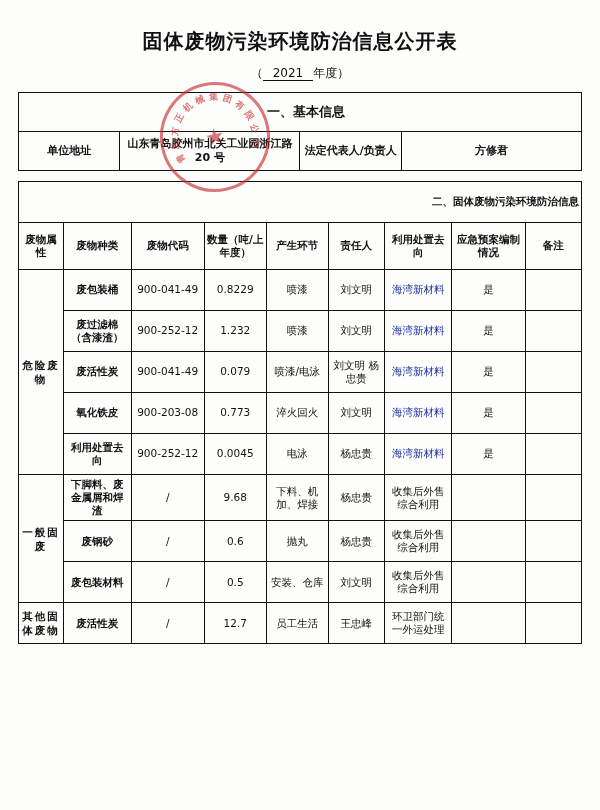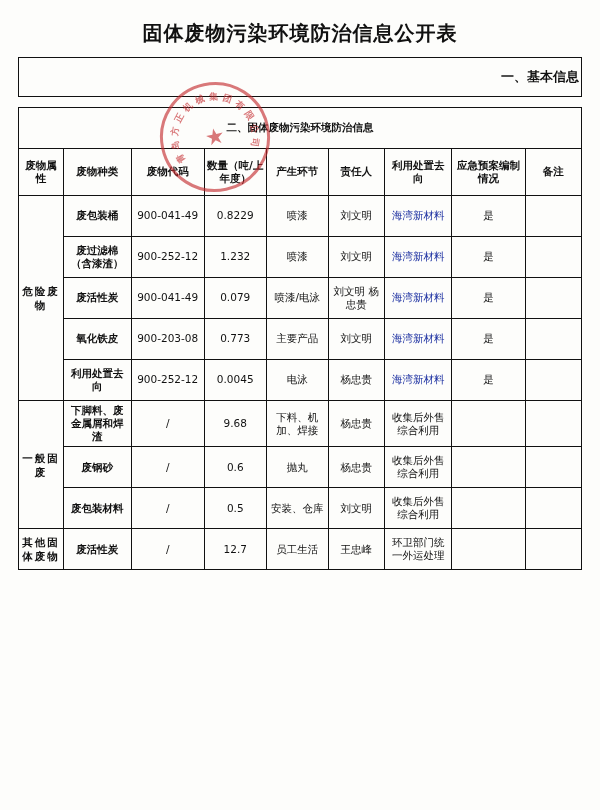--- a/index.html
+++ b/index.html
@@ -8,21 +8,21 @@
     background:#fdfdfb;
     font-family:"DejaVu Sans","Liberation Sans",sans-serif;
     color:#111;
     position:relative;
     overflow:hidden;
   }
   .page{
     position:relative;
     width:600px;height:810px;
     box-sizing:border-box;
-    padding:6px 18px 0 18px;
+    padding:14px 18px 0 18px;
   }
   .doc-title{
     text-align:center;
     font-size:20px;
     font-weight:bold;
     letter-spacing:1px;
     margin-top:14px;
     margin-bottom:10px;
     font-family:"DejaVu Serif","Liberation Serif",serif;
   }
@@ -43,28 +43,28 @@
   td{
     border:1px solid #111;
     text-align:center;
     vertical-align:middle;
     font-size:11px;
     padding:3px 2px;
     line-height:1.25;
     word-break:break-all;
   }
   .sec-head{
-    text-align:right;
+    text-align:center;
     padding-left:14px;
     font-weight:bold;
     font-size:13px;
     height:26px;
   }
   .sec-head-center{
-    text-align:center;
+    text-align:right;
     font-weight:bold;
     font-size:13px;
     height:26px;
   }
   .b{font-weight:bold;}
   .t1 td{height:32px;}
   .vert{
     font-weight:bold;
     font-size:12px;
     line-height:1.35;
@@ -107,31 +107,40 @@
     white-space:nowrap;
   }
 </style>
 </head>
 <body>
 
 <div class="page">
 
   <div class="doc-title">固体废物污染环境防治信息公开表</div>
 
+  <div class="doc-year">
+    <span>（</span><span class="yr">2021</span><span>年度）</span>
+  </div>
 
   <table class="t1">
     <colgroup>
       <col style="width:18%">
         <col style="width:32%">
         <col style="width:18%">
         <col style="width:32%">
     </colgroup>
     <tbody>
       <tr>
         <td class="sec-head" colspan="4">一、基本信息</td>
+      </tr>
+      <tr>
+        <td class="b">单位地址</td>
+        <td class="b">山东青岛胶州市北关工业园浙江路 20 号</td>
+        <td class="b">法定代表人/负责人</td>
+        <td class="b">方修君</td>
       </tr>
     </tbody>
   </table>
 
   <div class="spacer"></div>
 
   <table class="tbl2">
     <colgroup>
       <col style="width:8%">
         <col style="width:12%">
@@ -187,21 +196,21 @@
         <td>喷漆/电泳</td>
         <td>刘文明 杨忠贵</td>
         <td class="blue">海湾新材料</td>
         <td>是</td>
         <td></td>
       </tr>
       <tr>
         <td class="b">氧化铁皮</td>
         <td>900-203-08</td>
         <td>0.773</td>
-        <td>主要产品</td>
+        <td>淬火回火</td>
         <td>刘文明</td>
         <td class="blue">海湾新材料</td>
         <td>是</td>
         <td></td>
       </tr>
       <tr>
         <td class="b">利用处置去向</td>
         <td>900-252-12</td>
         <td>0.0045</td>
         <td>电泳</td>

